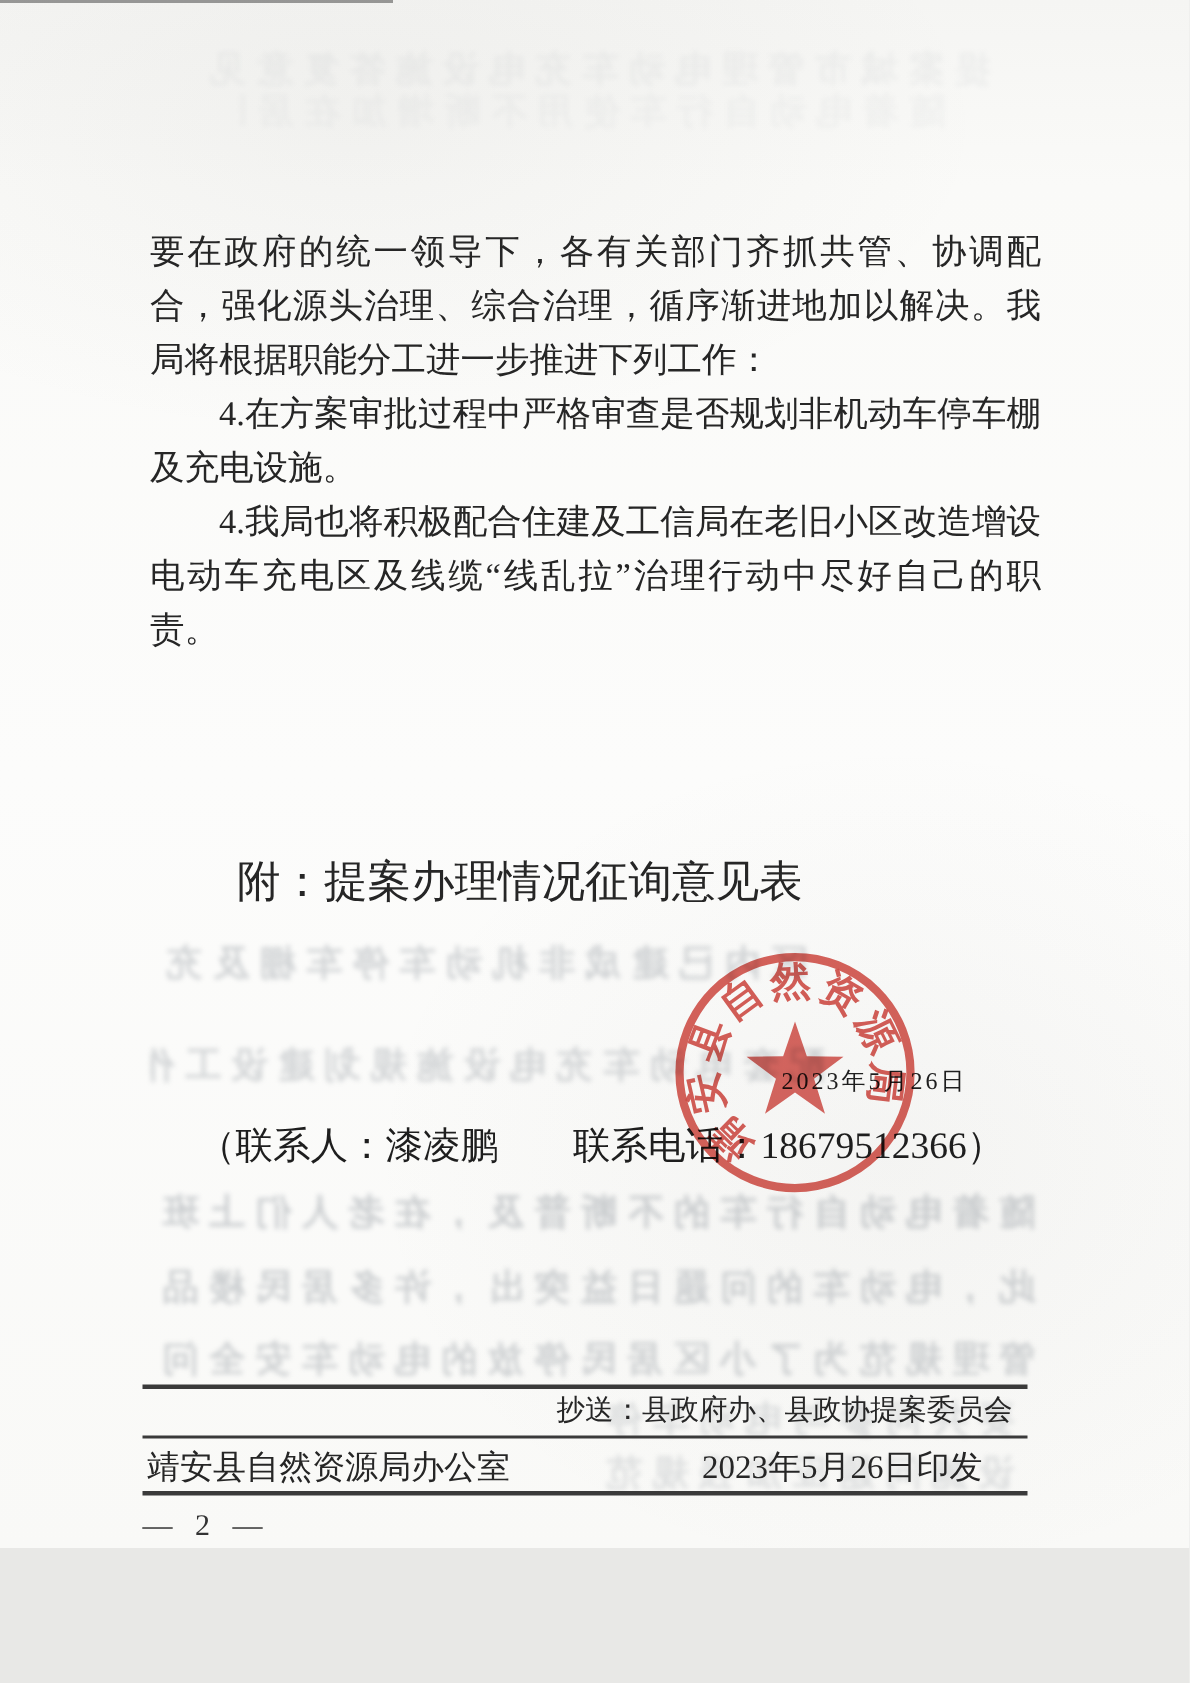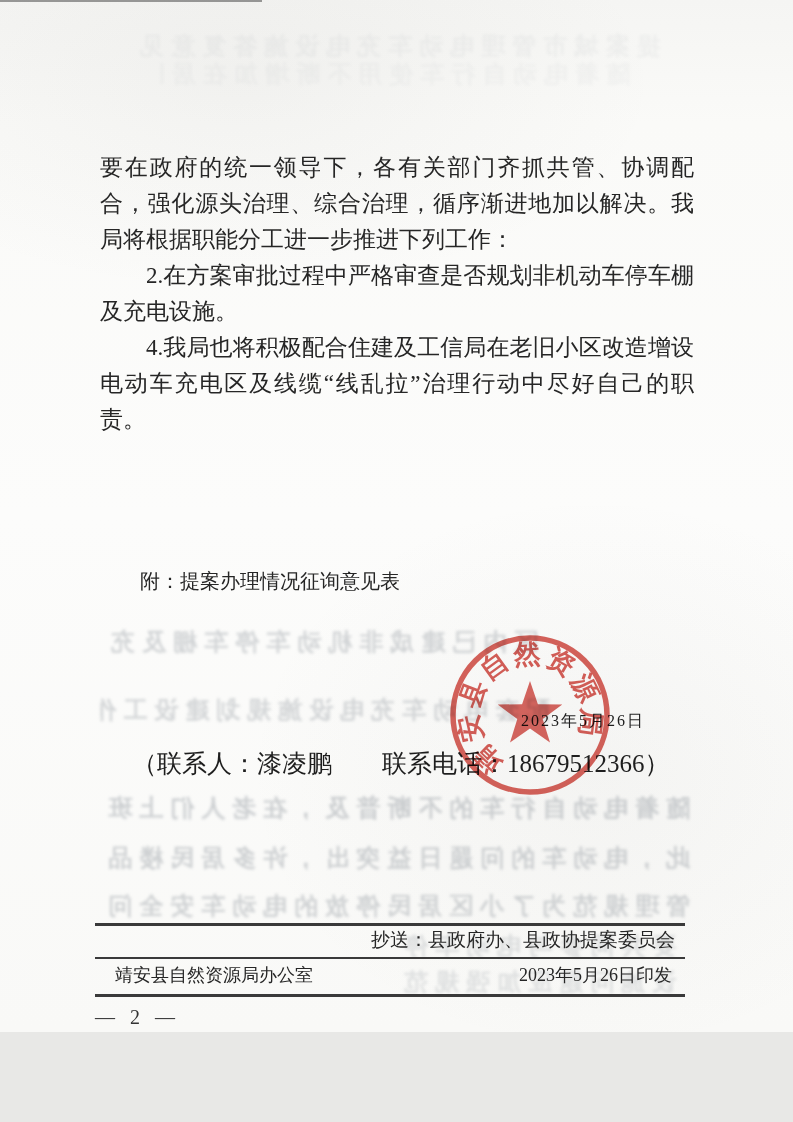--- a/index.html
+++ b/index.html
@@ -21,21 +21,21 @@
   .body-text{
     position:absolute;left:100px;top:150px;width:594px;
     font-size:23px;line-height:36px;color:#262626;text-align:justify;
     z-index:2;
   }
   .body-text p{margin:0;}
   .body-text p.indent{text-indent:2em;}
 
   .attachment{
     position:absolute;left:100px;top:568px;width:594px;
-    font-size:20px;color:#262626;text-indent:2em;z-index:2;
+    font-size:29px;color:#262626;text-indent:2em;z-index:2;
   }
   .date-line{
     position:absolute;right:148px;top:711px;
     font-size:16px;letter-spacing:2px;color:#1e1e1e;
     white-space:nowrap;z-index:3;
   }
   .contact-line{
     position:absolute;left:132px;top:747px;
     font-size:25px;color:#1e1e1e;white-space:nowrap;z-index:3;
   }
@@ -51,23 +51,23 @@
   
   .rule{position:absolute;left:95px;width:590px;height:2px;background:#3a3a3a;z-index:2;}
   .rule1{top:923px;height:3px;}
   .rule2{top:957px;}
   .rule3{top:994px;height:3px;}
   .copy-row{
     position:absolute;left:115px;top:927px;width:560px;
     font-size:19px;color:#262626;z-index:2;white-space:nowrap;text-align:right;
   }
   .issuer-row{
-    position:absolute;left:115px;top:963px;width:557px;
+    position:absolute;left:98px;top:963px;width:557px;
     display:flex;justify-content:space-between;
-    font-size:18px;color:#262626;z-index:2;
+    font-size:22px;color:#262626;z-index:2;
   }
   .page-number{
     position:absolute;left:95px;top:1006px;
     font-size:20px;letter-spacing:5px;color:#333;z-index:2;
   }
 
   
   .bleed{
     position:absolute;color:#9aa0a6;font-size:24px;letter-spacing:7px;
     white-space:nowrap;overflow:hidden;height:32px;
@@ -95,21 +95,21 @@
   <div class="bleed art-3">区内已建成非机动车停车棚及充电位，群众反映</div>
   <div class="bleed art-4">配套电动车充电设施规划建设工作基本完成落实</div>
   <div class="bleed art-5">随着电动自行车的不断普及，在老人们上班通勤来说尤为重要</div>
   <div class="bleed art-6">此，电动车的问题日益突出，许多居民楼品牌，针对电区停放管理</div>
   <div class="bleed art-7">管理规范为了小区居民停放的电动车安全问题，集中建设充电棚需</div>
   <div class="bleed art-8">要共同参与电动车停放充电</div>
   <div class="bleed art-9">设施问题应加强规范建设管理</div>
 
   <main class="body-text">
     <p>要在政府的统一领导下，各有关部门齐抓共管、协调配合，强化源头治理、综合治理，循序渐进地加以解决。我局将根据职能分工进一步推进下列工作：</p>
-    <p class="indent">2.在方案审批过程中严格审查是否规划非机动车停车棚及充电设施。</p>
+    <p class="indent">4.在方案审批过程中严格审查是否规划非机动车停车棚及充电设施。</p>
     <p class="indent">4.我局也将积极配合住建及工信局在老旧小区改造增设电动车充电区及线缆“线乱拉”治理行动中尽好自己的职责。</p>
   </main>
 
   <div class="attachment">附：提案办理情况征询意见表</div>
 
   <div class="date-line">2023年5月26日</div>
 
   <div class="contact-line">（联系人：漆凌鹏　　联系电话：18679512366）</div>
 
   <div class="seal">

